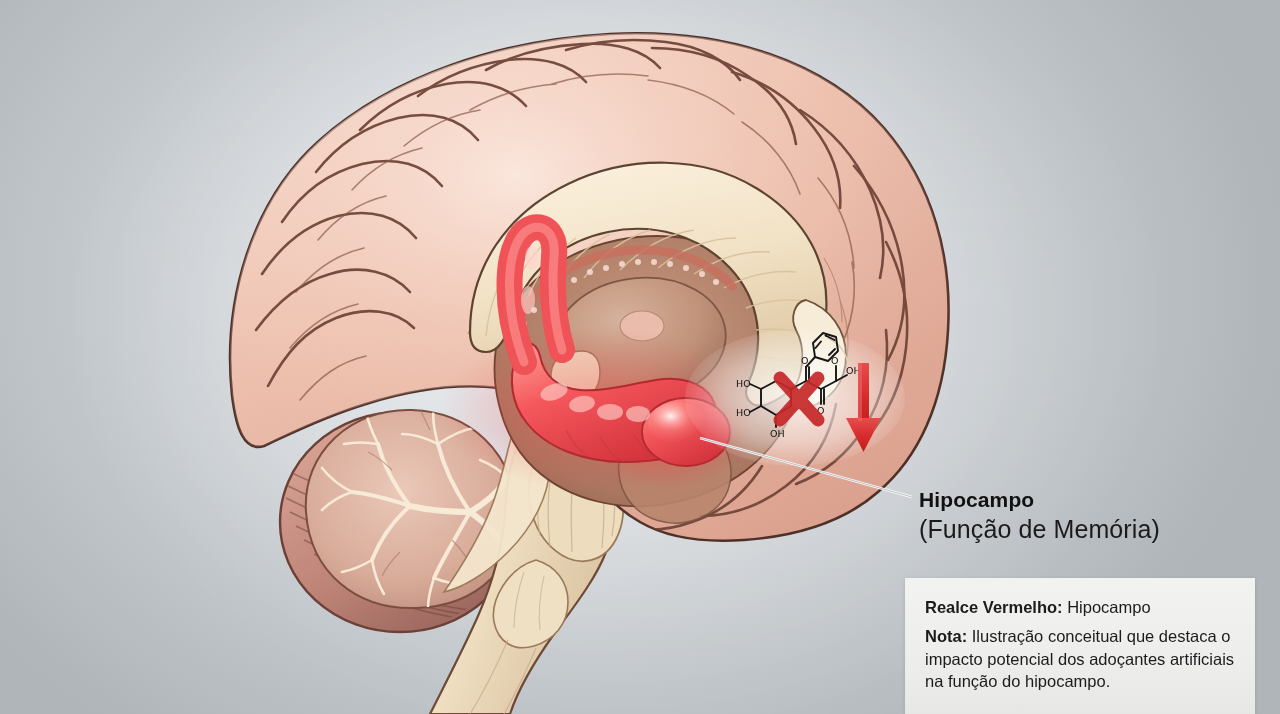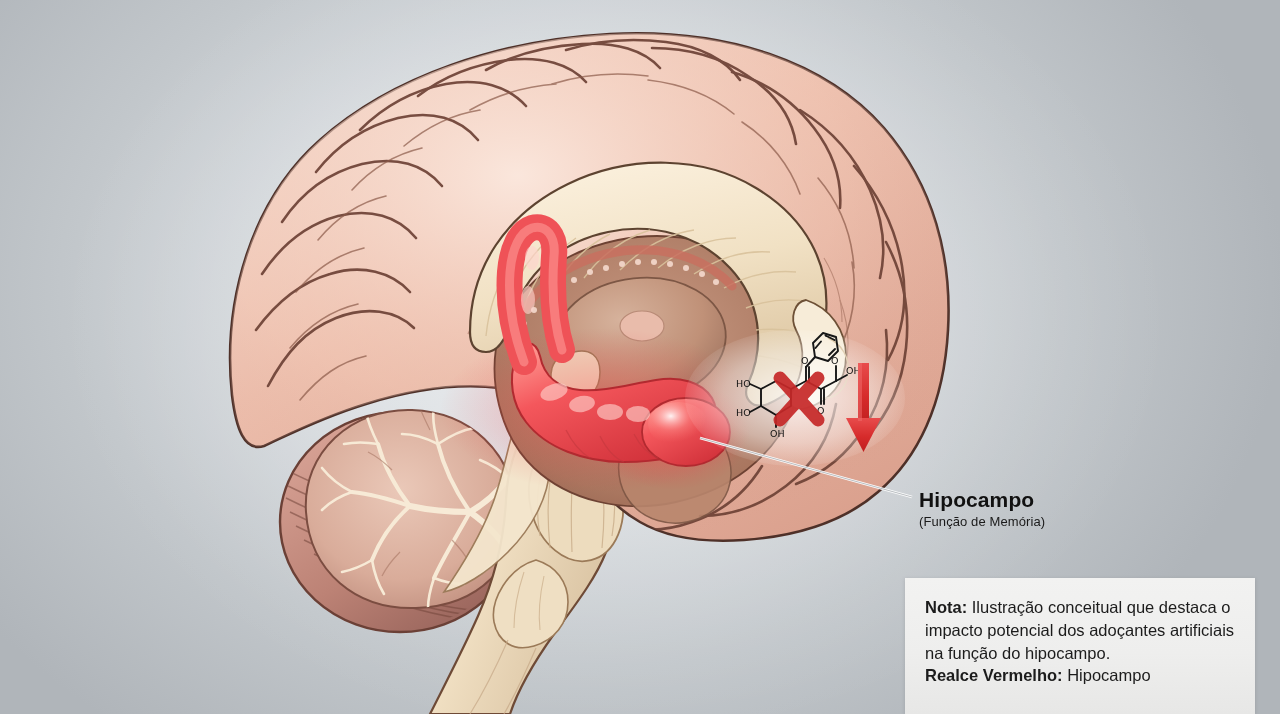--- a/index.html
+++ b/index.html
@@ -17,21 +17,21 @@
         linear-gradient(150deg,#cfd4d8 0%,#bcc1c6 55%,#a9aeb3 100%);
   }
   .bg-vignette{position:absolute;inset:0;
       background:radial-gradient(ellipse 900px 680px at 48% 45%, rgba(255,255,255,.30) 0%, rgba(255,255,255,0) 62%);}
 
   svg.art{position:absolute;left:0;top:0;width:1280px;height:714px;}
 
   
   .label-wrap{position:absolute;left:919px;top:487px;line-height:1.22;}
   .label-title{font-size:21px;font-weight:bold;color:#111;letter-spacing:.1px;}
-  .label-sub{font-size:13px;color:#1b1b1b;letter-spacing:.1px;margin-top:1px;}
+  .label-sub{font-size:25px;color:#1b1b1b;letter-spacing:.1px;margin-top:1px;}
 
   
   .caption{
     position:absolute;left:905px;top:578px;width:350px;height:136px;
     background:linear-gradient(180deg,#f2f2f1 0%,#eeeeed 55%,#e7e7e6 100%);
     box-shadow:0 1px 4px rgba(0,0,0,.13);
     padding:18px 20px 0 20px;box-sizing:border-box;
   }
   .cap-line{font-size:16.5px;color:#1c1c1c;line-height:1.38;}
   .cap-line.first{margin-bottom:6px;}
@@ -472,21 +472,21 @@
       <path d="M700,438 L912,497" stroke="#9aa0a6" stroke-width="0.9" opacity=".75"></path>
     </g>
   </svg>
 
   <div class="label-wrap">
     <div class="label-title">Hipocampo</div>
     <div class="label-sub">(Função de Memória)</div>
   </div>
 
   <div class="caption">
+    <div class="cap-line first">
+      <span class="cap-b">Realce Vermelho:</span><span> Hipocampo</span>
+    </div>
     <div class="cap-line">
       <span class="cap-b">Nota:</span><span> Ilustração conceitual que destaca o impacto potencial dos adoçantes artificiais na função do hipocampo.</span>
     </div>
-    <div class="cap-line first">
-      <span class="cap-b">Realce Vermelho:</span><span> Hipocampo</span>
-    </div>
   </div>
 
 </div>
 
 </body></html>

